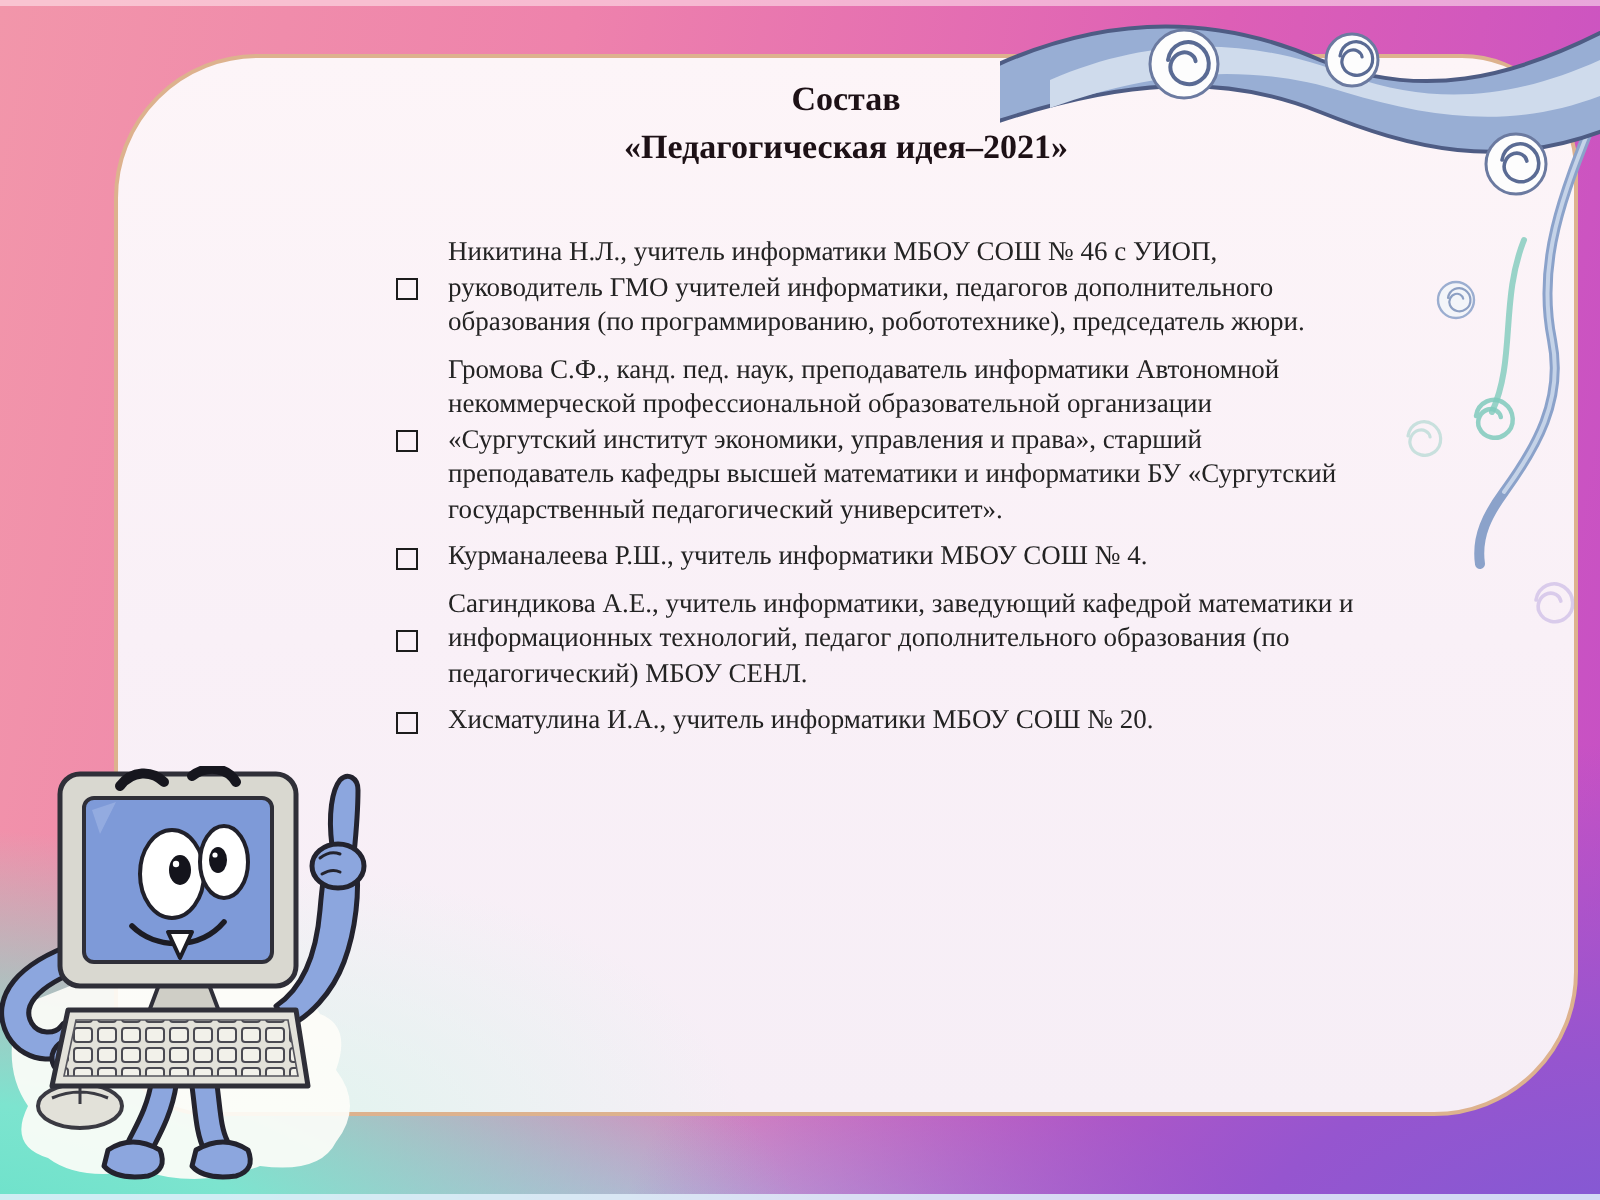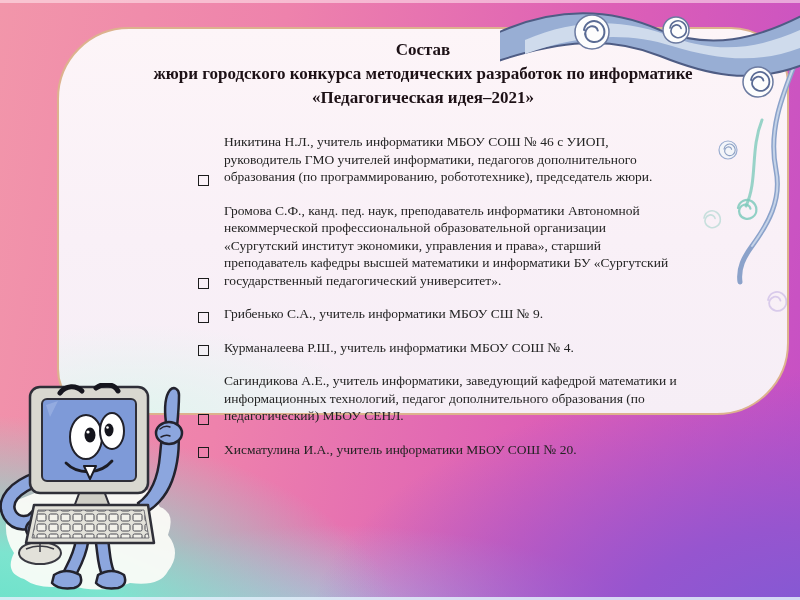--- a/index.html
+++ b/index.html
@@ -11,75 +11,70 @@
       radial-gradient(110% 75% at -6% 108%, #5fe0c6 0%, #7de4cf 22%, rgba(125,228,207,0) 52%),
       radial-gradient(85% 45% at 42% 110%, #a9d2ee 0%, rgba(169,210,238,0) 50%),
       linear-gradient(100deg, #f296aa 0%, #ee82ac 32%, #dd5fb6 68%, #c44fc6 100%);
   }
   .slide::before{content:"";position:absolute;top:0;left:0;right:0;height:3px;
     background:rgba(255,235,240,.55);z-index:6;}
   .slide::after{content:"";position:absolute;bottom:0;left:0;right:0;height:3px;
     background:rgba(225,238,250,.85);z-index:6;}
 
   .panel{
-    position:absolute;left:57px;top:27px;width:732px;height:388px;box-sizing:border-box;
+    position:absolute;left:57px;top:27px;width:732px;height:531px;box-sizing:border-box;
     border:2px solid #ddb28e;
     border-radius:72px 58px 72px 46px;
     background:
       radial-gradient(55% 42% at 10% 102%, rgba(223,245,238,.95) 0%, rgba(223,245,238,0) 60%),
       linear-gradient(180deg, #fdf5f8 0%, #f9f0f7 55%, #f6eef6 100%);
     z-index:1;
   }
 
   .title{
     position:absolute;top:9px;left:0;width:100%;text-align:center;
     font-weight:bold;font-size:17px;line-height:24px;color:#1d1116;
   }
   .title-line{white-space:nowrap;}
 
   .jury-list{
     position:absolute;left:139px;top:88px;width:482px;
     margin:0;padding:0;list-style:none;
     font-size:13.5px;line-height:17.5px;color:#232323;
   }
-  .jury-item{display:flex;align-items:flex-end;margin:16px 0 6px 0;}
+  .jury-item{display:flex;align-items:center;margin:0 0 6px 0;}
   .bullet{
     flex:none;width:9px;height:9px;margin:3px 15px 0 0;
     border:1.6px solid #1c1c1c;background:transparent;
   }
   .jury-text{display:block;width:458px;}
 
   .swirl-svg{position:absolute;top:0;right:0;z-index:3;pointer-events:none;}
   .mascot-svg{position:absolute;left:0;top:383px;z-index:4;pointer-events:none;}
 </style>
 </head>
 <body>
 
 <div class="slide">
 
   <div class="panel">
 
     <div class="title">
       <div class="title-line">Состав</div>
-      <div class="title-line">жюри городского конкурса методических разработок по информатике</div>
       <div class="title-line">«Педагогическая идея–2021»</div>
     </div>
 
     <ul class="jury-list">
       <li class="jury-item">
         <span class="bullet"></span>
         <span class="jury-text">Никитина Н.Л., учитель информатики МБОУ СОШ № 46 с УИОП, руководитель ГМО учителей информатики, педагогов дополнительного образования (по программированию, робототехнике), председатель жюри.</span>
       </li>
       <li class="jury-item">
         <span class="bullet"></span>
         <span class="jury-text">Громова С.Ф., канд. пед. наук, преподаватель информатики Автономной некоммерческой профессиональной образовательной организации «Сургутский институт экономики, управления и права», старший преподаватель кафедры высшей математики и информатики БУ «Сургутский государственный педагогический университет».</span>
-      </li>
-      <li class="jury-item">
-        <span class="bullet"></span>
-        <span class="jury-text">Грибенько С.А., учитель информатики МБОУ СШ № 9.</span>
       </li>
       <li class="jury-item">
         <span class="bullet"></span>
         <span class="jury-text">Курманалеева Р.Ш., учитель информатики МБОУ СОШ № 4.</span>
       </li>
       <li class="jury-item">
         <span class="bullet"></span>
         <span class="jury-text">Сагиндикова А.Е., учитель информатики, заведующий кафедрой математики и информационных технологий, педагог дополнительного образования (по педагогический) МБОУ СЕНЛ.</span>
       </li>
       <li class="jury-item">

